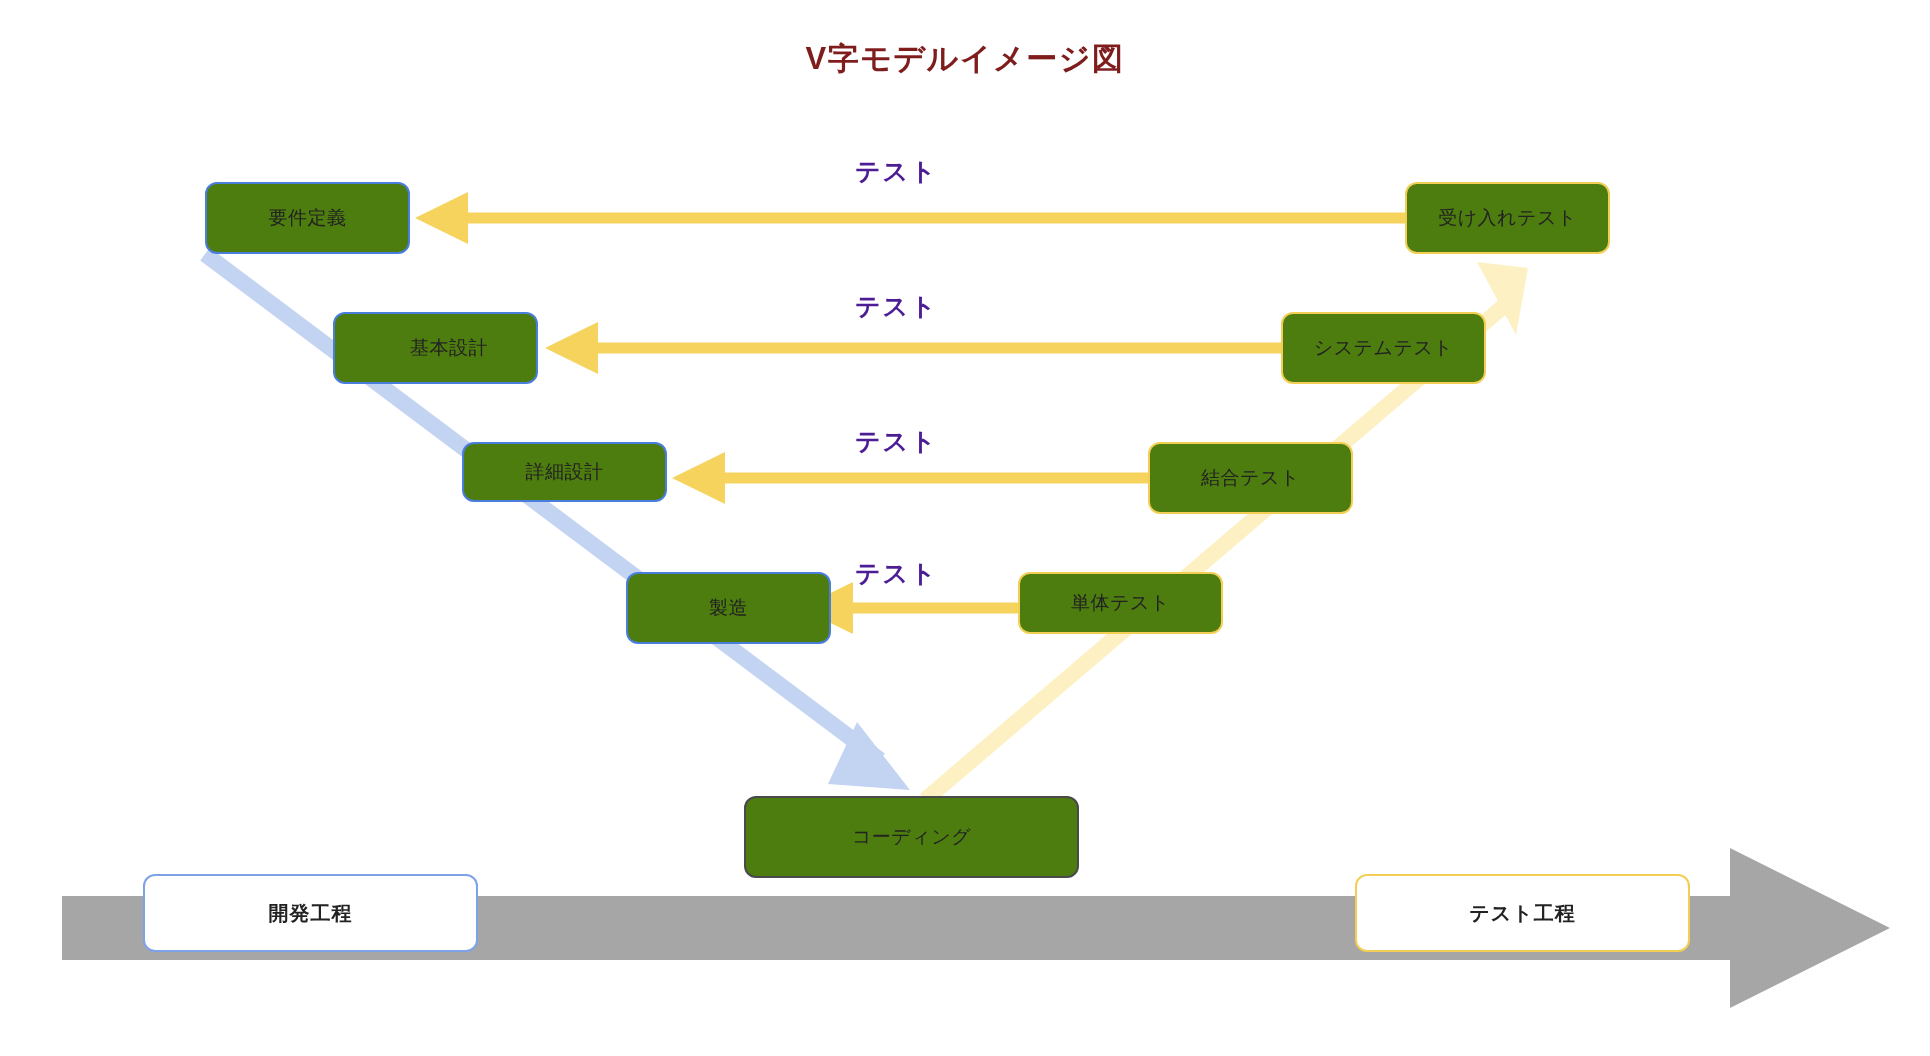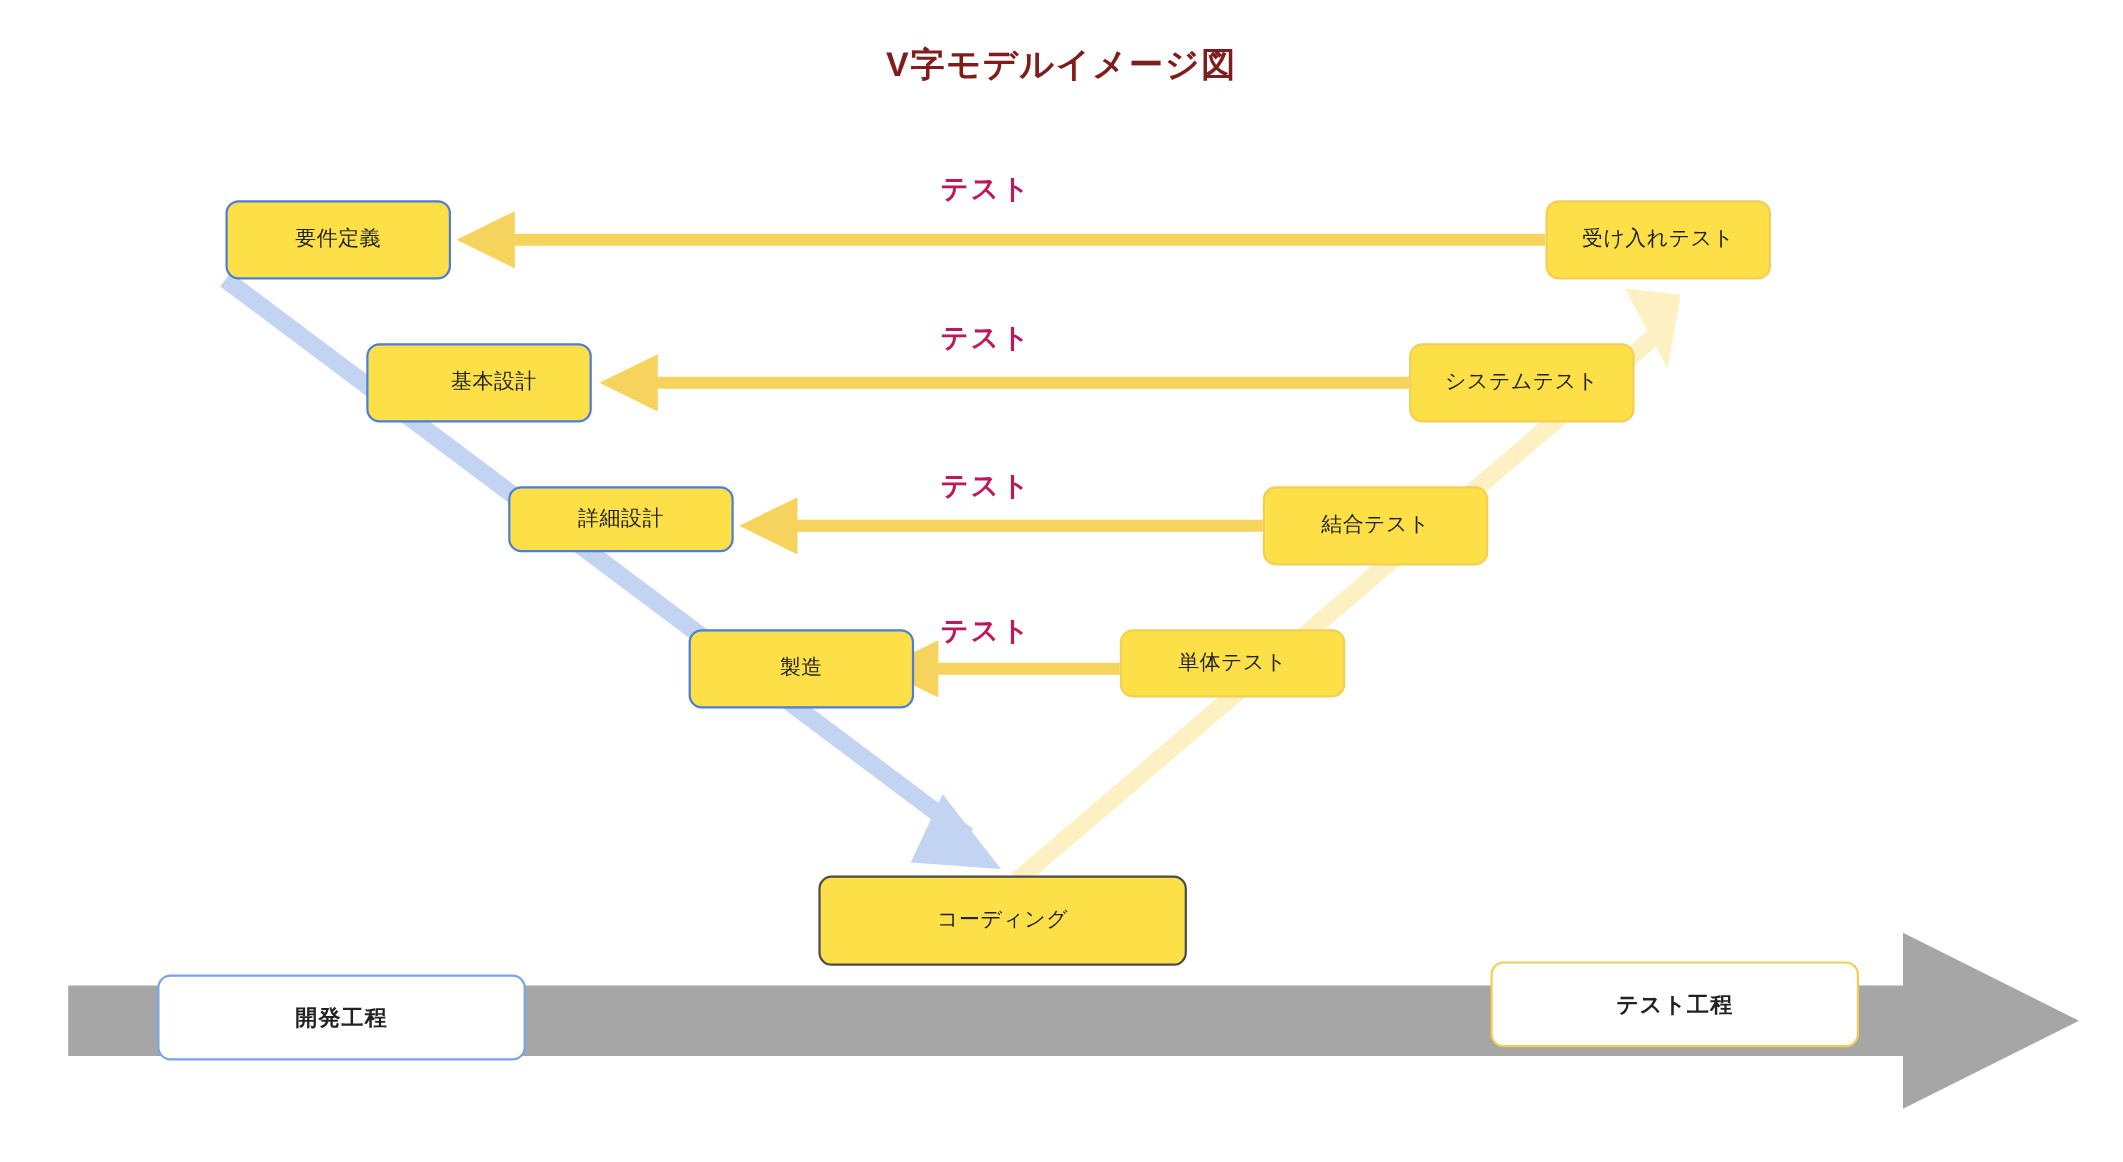--- a/index.html
+++ b/index.html
@@ -29,21 +29,21 @@
     top: 0;
     width: 1930px;
     height: 1056px;
   }
   .node {
     position: absolute;
     box-sizing: border-box;
     display: flex;
     align-items: center;
     justify-content: center;
-    background: #fde047;
+    background: #4d7c0f;
     border-radius: 12px;
     font-size: 19px;
     line-height: 1.2;
     text-align: center;
     letter-spacing: 0.5px;
     z-index: 5;
   }
   .node.dev {
     border: 2.5px solid #4a7ddc;
   }
@@ -67,21 +67,21 @@
     z-index: 6;
   }
   .phase-label.dev {
     border: 2.5px solid #7ca3e8;
   }
   .phase-label.test {
     border: 2.5px solid #f2cf54;
   }
   .test-caption {
     position: absolute;
-    color: #be185d;
+    color: #4c1d95;
     font-weight: bold;
     font-size: 25px;
     letter-spacing: 2px;
     z-index: 6;
     white-space: nowrap;
   }
   #page-title {
     position: absolute;
     top: 38px;
     left: 0;
@@ -163,20 +163,20 @@
   </div>
   <div class="node test" style="left:1018px; top:572px; width:205px; height:62px;">
     <span>単体テスト</span>
   </div>
 
   <div class="test-caption" style="left:855px; top:155px;">テスト</div>
   <div class="test-caption" style="left:855px; top:290px;">テスト</div>
   <div class="test-caption" style="left:855px; top:425px;">テスト</div>
   <div class="test-caption" style="left:855px; top:557px;">テスト</div>
 
-  <div class="phase-label dev" style="left:143px; top:874px; width:335px; height:78px;margin-top:12px;">
+  <div class="phase-label dev" style="left:143px; top:874px; width:335px; height:78px;">
     <span>開発工程</span>
   </div>
   <div class="phase-label test" style="left:1355px; top:874px; width:335px; height:78px;">
     <span>テスト工程</span>
   </div>
 
 </div>
 
 </body></html>

